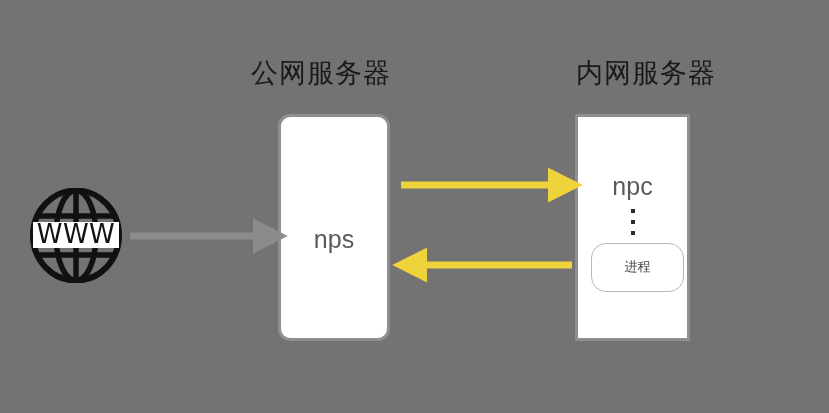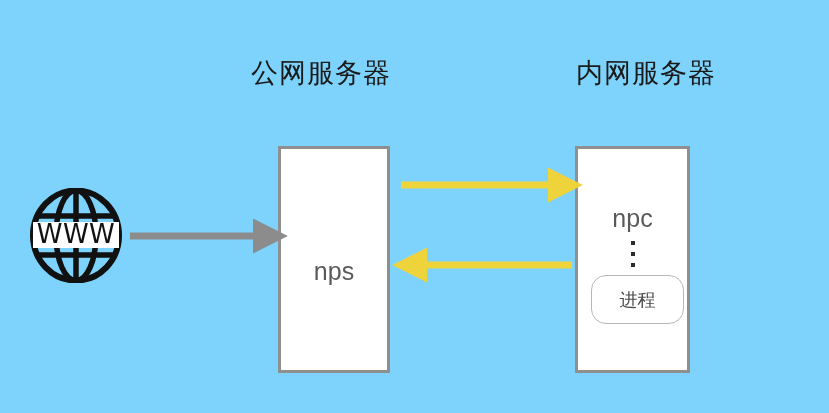--- a/index.html
+++ b/index.html
@@ -7,21 +7,21 @@
     padding: 0;
     background: #ffffff;
   }
   body {
     font-family: "Liberation Sans", "DejaVu Sans", sans-serif;
   }
   #canvas {
     position: relative;
     width: 829px;
     height: 413px;
-    background: #7dd3fc;
+    background: #737373;
     overflow: hidden;
   }
 
   
   .section-title {
     position: absolute;
     font-size: 27px;
     line-height: 1;
     color: #1a1a1a;
     letter-spacing: 1px;
@@ -30,23 +30,22 @@
   }
   #title-public { left: 251px; top: 59px; }
   #title-private { left: 556px; top: 59px; margin-left: 20px; }
 
   
   .server-box {
     position: absolute;
     box-sizing: border-box;
     border: 3px solid #8f8f8f;
     background: #ffffff;
-    margin-top: 32px;
   }
-  #box-public  { left: 278px; top: 114px; width: 112px; height: 227px; }
+  #box-public  { left: 278px; top: 114px; width: 112px; height: 227px; border-radius: 12px; }
   #box-private { left: 575px; top: 114px; width: 115px; height: 227px; }
 
   .box-label {
     position: absolute;
     font-size: 25px;
     line-height: 1;
     color: #5a5a5a;
     white-space: nowrap;
     font-family: "Liberation Sans", "DejaVu Sans", sans-serif;
   }
@@ -79,24 +78,24 @@
     height: 49px;
     box-sizing: border-box;
     border: 1.6px solid #b8b8b8;
     border-radius: 15px;
     background: #ffffff;
     display: flex;
     align-items: center;
     justify-content: center;
   }
   #process-label {
-    font-size: 18px;
+    font-size: 13px;
     color: #4a4a4a;
     line-height: 1;
-    font-family: Liberation Sans, sans-serif;
+    font-family: Liberation Mono, monospace;
   }
 
   
   #globe-icon {
     position: absolute;
     left: 30px;
     top: 188px;
     width: 92px;
     height: 95px;
   }

